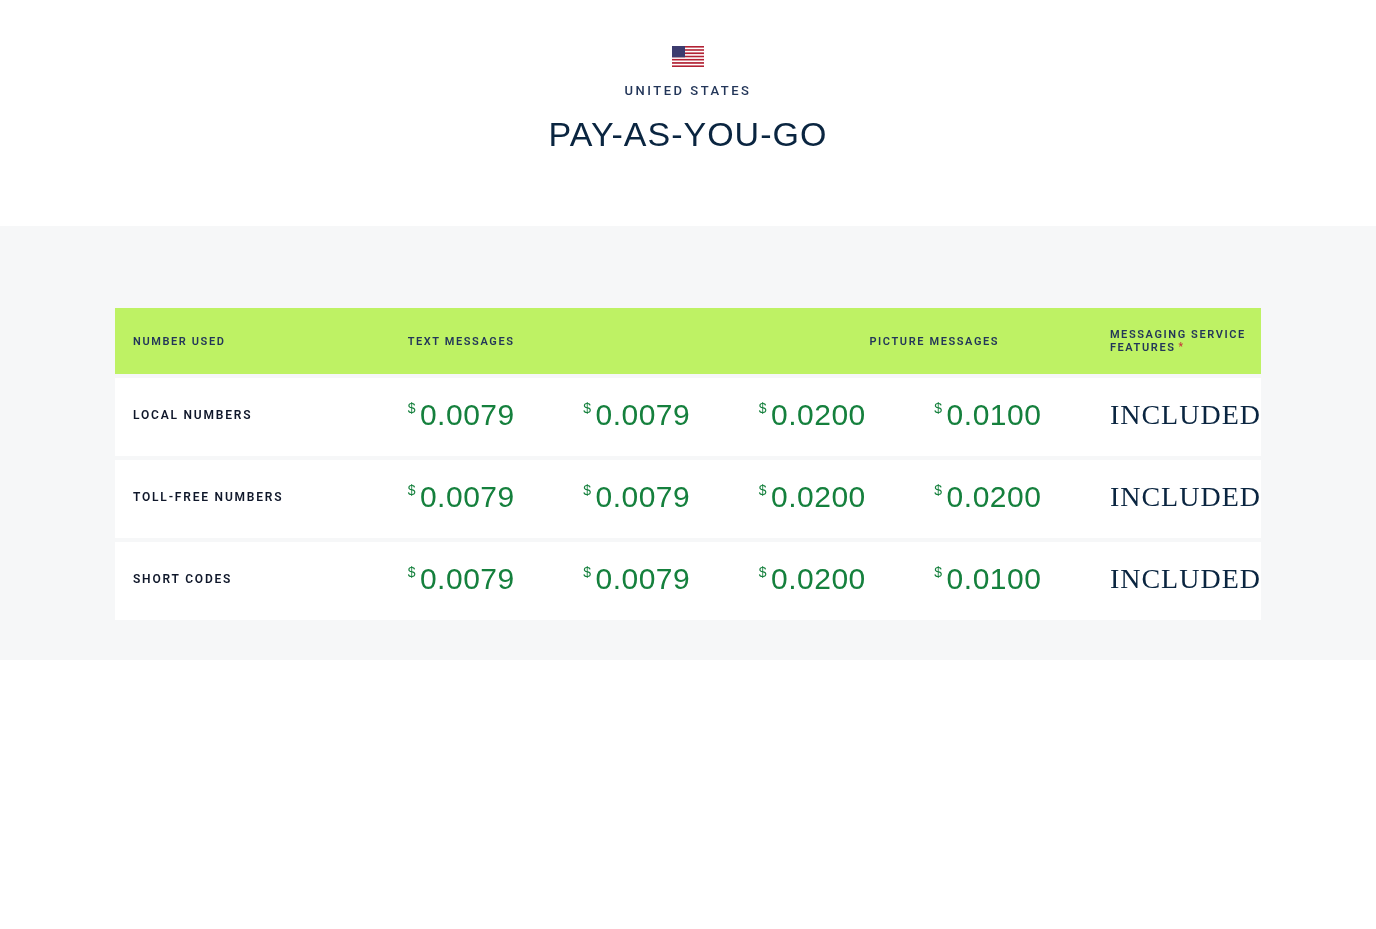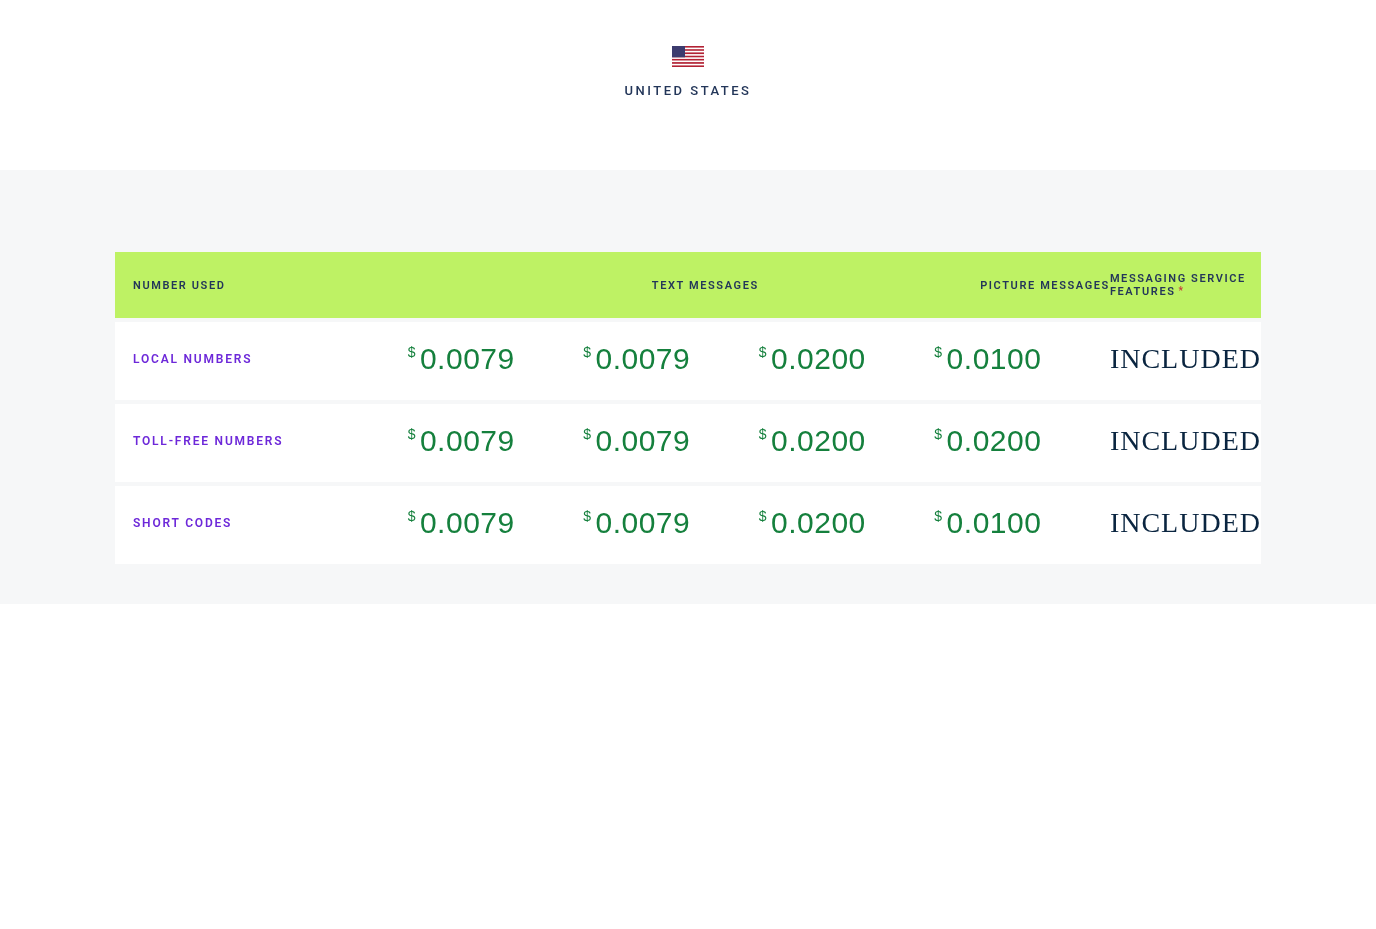--- a/index.html
+++ b/index.html
@@ -26,21 +26,21 @@
   .tab-label { font-size: 17px; font-weight: 600; color: #0a2540; padding-left: 22px; }
   .pricing-table { width: 100%; border-collapse: separate; border-spacing: 0 4px; }
   .pricing-table th, .pricing-table td { text-align: left; }
   .hdr-row td, .hdr-row th { background: #bef264; font-size: 11px; letter-spacing: 1.6px; font-weight: 600; color: #233659; text-transform: uppercase; padding-top: 20px; padding-bottom: 20px; }
   .col-label { width: 330px; padding-left: 18px; }
   .col-price { width: 188px; }
   .col-feature { width: 112px; }
   .sub-row td { font-size: 11px; letter-spacing: 1.6px; font-weight: 600; color: #233659; text-transform: uppercase; padding-top: 16px; padding-bottom: 16px; }
   .sup { color: #c83a3a; font-size: 10px; vertical-align: top; margin-left: 3px; letter-spacing: 0; }
   .data-row td { background: #fff; padding-top: 20px; padding-bottom: 24px; }
-  .row-label { font-size: 12px; font-weight: 600; letter-spacing: 1.8px; color: #6d28d9; text-transform: uppercase; padding-left: 18px; }
+  .row-label { font-size: 12px; font-weight: 600; letter-spacing: 1.8px; color: #0f172a; text-transform: uppercase; padding-left: 18px; }
   .price { font-family: Liberation Sans, sans-serif; font-stretch: condensed; font-size: 30px; letter-spacing: 0.5px; color: #15803d; white-space: nowrap; }
   .currency { font-size: 14px; vertical-align: top; margin-right: 4px; position: relative; top: 2px; }
   .included { font-family: Liberation Serif, serif; font-stretch: condensed; font-size: 28px; letter-spacing: 1px; color: #0a2540; }
 </style>
 </head>
 <body>
 
 <div class="page">
 
   <div class="hero">
@@ -52,31 +52,32 @@
             <rect y="4.8" width="32" height="1.6"></rect>
           <rect y="8.1" width="32" height="1.6"></rect>
             <rect y="11.3" width="32" height="1.6"></rect>
           <rect y="14.5" width="32" height="1.6"></rect>
             <rect y="17.8" width="32" height="1.6"></rect>
         </g>
         <rect width="13" height="11.3" fill="#3c3b6e"></rect>
       </svg>
     </span>
     <div class="country-label">UNITED STATES</div>
+    <h1 class="page-title">PAY-AS-YOU-GO</h1>
   </div>
 
   <div class="pricing-section">
     <div class="pricing-inner">
 
       <table class="pricing-table">
         <tbody>
             <tr class="hdr-row">
           <td class="col-label">NUMBER USED</td>
-          <td class="col-price" colspan="2" style="text-align:right">TEXT MESSAGES</td>
-          <td class="col-price" colspan="2" style="text-align:right">PICTURE MESSAGES</td>
+          <td class="col-price" colspan="2" style="text-align:left">TEXT MESSAGES</td>
+          <td class="col-price" colspan="2" style="text-align:center">PICTURE MESSAGES</td>
           <td class="col-feature"><span>MESSAGING SERVICE FEATURES</span><span class="sup">*</span></td>
         </tr>
 
         <tr class="data-row">
           <td class="row-label col-label">LOCAL NUMBERS</td>
           <td class="col-price"><span class="price"><span class="currency">$</span><span>0.0079</span></span></td>
           <td class="col-price"><span class="price"><span class="currency">$</span><span>0.0079</span></span></td>
           <td class="col-price"><span class="price"><span class="currency">$</span><span>0.0200</span></span></td>
           <td class="col-price"><span class="price"><span class="currency">$</span><span>0.0100</span></span></td>
           <td class="col-feature"><span class="included">INCLUDED</span></td>

